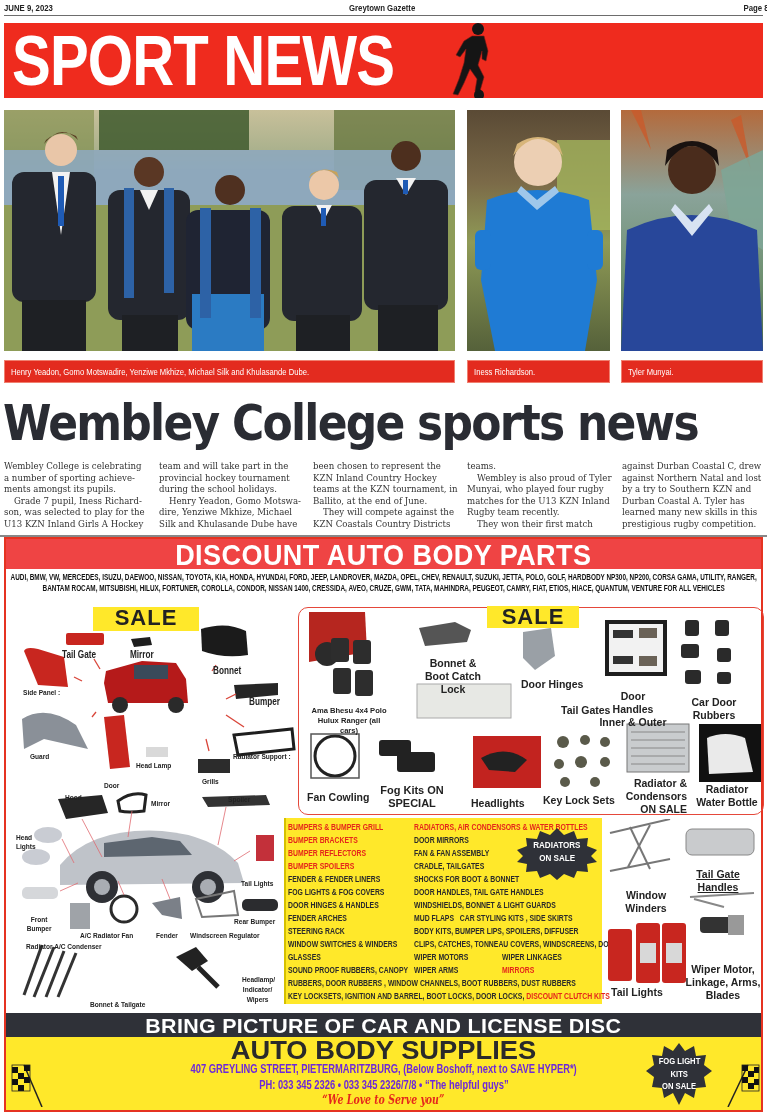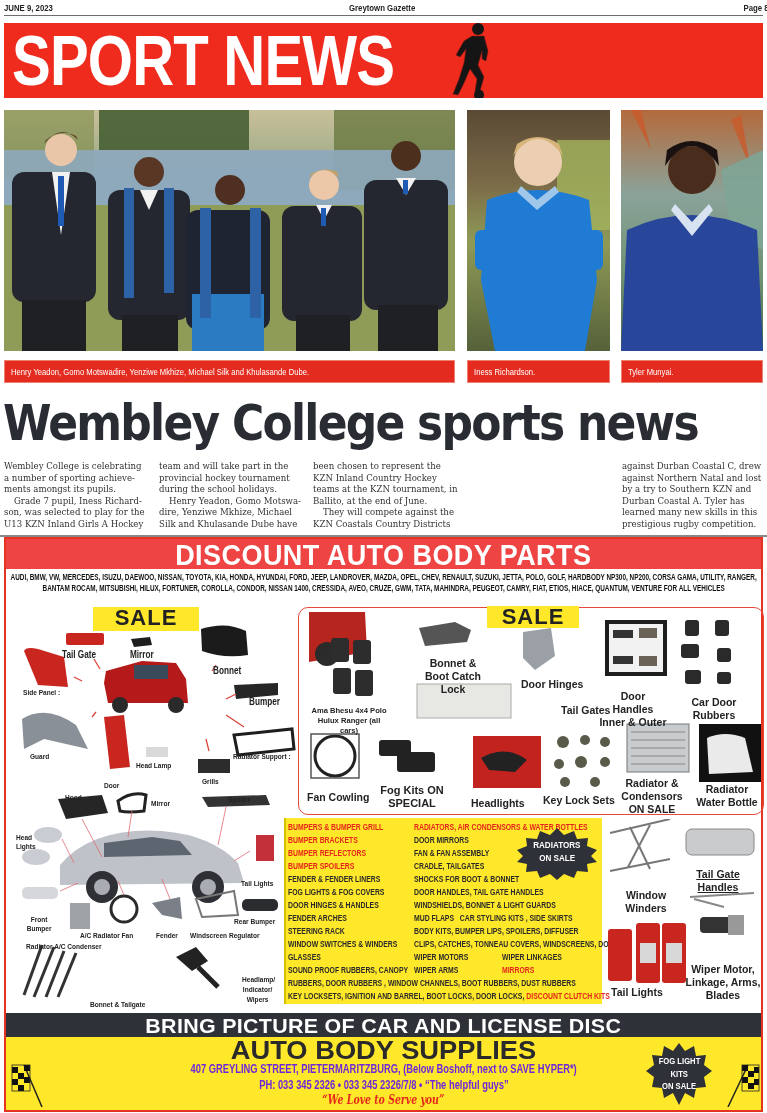--- a/index.html
+++ b/index.html
@@ -196,20 +196,28 @@
     <p>dire, Yenziwe Mkhize, Michael</p>
     <p>Silk and Khulasande Dube have</p>
   </div>
   <div class="col col3">
     <p>been chosen to represent the</p>
     <p>KZN Inland Country Hockey</p>
     <p>teams at the KZN tournament, in</p>
     <p>Ballito, at the end of June.</p>
     <p class="ind">They will compete against the</p>
     <p>KZN Coastals Country Districts</p>
+  </div>
+  <div class="col col4">
+    <p>teams.</p>
+    <p class="ind">Wembley is also proud of Tyler</p>
+    <p>Munyai, who played four rugby</p>
+    <p>matches for the U13 KZN Inland</p>
+    <p>Rugby team recently.</p>
+    <p class="ind">They won their first match</p>
   </div>
   <div class="col col5">
     <p>against Durban Coastal C, drew</p>
     <p>against Northern Natal and lost</p>
     <p>by a try to Southern KZN and</p>
     <p>Durban Coastal A. Tyler has</p>
     <p>learned many new skills in this</p>
     <p>prestigious rugby competition.</p>
   </div>
 </div>
@@ -369,21 +377,21 @@
     <div class="plabel s" style="left:12px; top:98px; width:80px; white-space:normal; text-align:center; line-height:10px; transform:scaleX(0.95);">Ama Bhesu 4x4 Polo Hulux Ranger (all cars)</div>
     <div class="plabel l" style="left:118px; top:49px; width:72px; white-space:normal; transform:none; font-size:10.5px;">Bonnet &amp; Boot Catch Lock</div>
     <div class="plabel l" style="left:222px; top:70px; transform:none; font-size:10.5px;">Door Hinges</div>
     <div class="plabel l" style="left:222px; top:96px; transform:none; font-size:10.5px;margin-left:40px;">Tail Gates</div>
     <div class="plabel l" style="left:300px; top:82px; width:68px; white-space:normal; transform:none; font-size:10.5px;">Door Handles Inner &amp; Outer</div>
     <div class="plabel l" style="left:386px; top:88px; width:58px; white-space:normal; transform:none; font-size:10.5px;">Car Door Rubbers</div>
     <div class="plabel l" style="left:8px; top:183px; transform:none; font-size:10.5px;">Fan Cowling</div>
     <div class="plabel l" style="left:80px; top:176px; width:66px; white-space:normal; transform:none; font-size:11px;">Fog Kits ON SPECIAL</div>
     <div class="plabel l" style="left:172px; top:189px; transform:none; font-size:10.5px;">Headlights</div>
     <div class="plabel l" style="left:244px; top:186px; transform:none; font-size:10.5px;">Key Lock Sets</div>
-    <div class="plabel l" style="left:318px; top:169px; width:70px; white-space:normal; transform:none; font-size:10.5px;">Radiator &amp; Condensors ON SALE</div>
+    <div class="plabel l" style="left:318px; top:169px; width:70px; white-space:normal; transform:none; font-size:10.5px;text-align:right;">Radiator &amp; Condensors ON SALE</div>
     <div class="plabel l" style="left:392px; top:175px; width:72px; white-space:normal; transform:none; font-size:10.5px;">Radiator Water Bottle</div>
   </div>
 
   <div class="list-box"></div>
   <div>
     <div class="list-line red" style="left:282px; top:283px;">BUMPERS &amp; BUMPER GRILL</div>
     <div class="list-line red" style="left:282px; top:296px;">BUMPER BRACKETS</div>
     <div class="list-line red" style="left:282px; top:309px;">BUMPER REFLECTORS</div>
     <div class="list-line red" style="left:282px; top:322px;">BUMPER SPOILERS</div>
     <div class="list-line" style="left:282px; top:335px;">FENDER &amp; FENDER LINERS</div>

